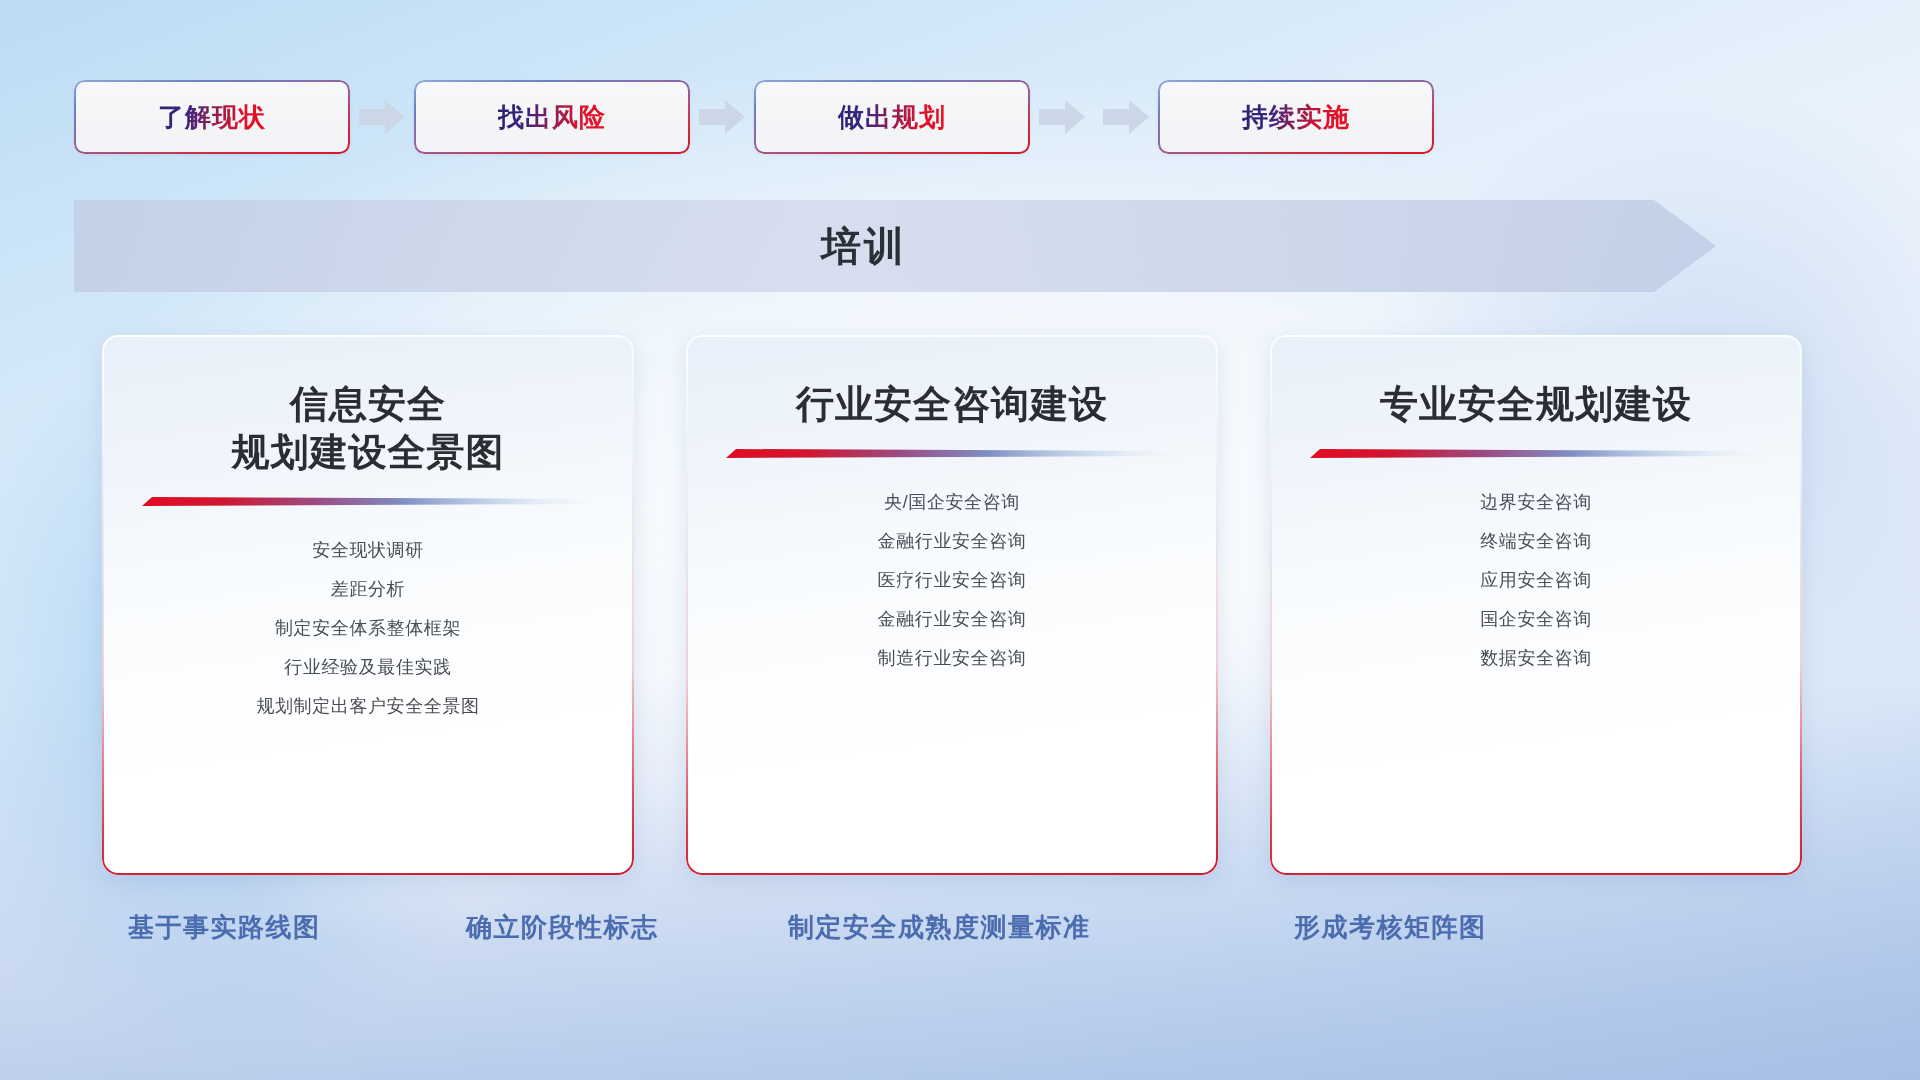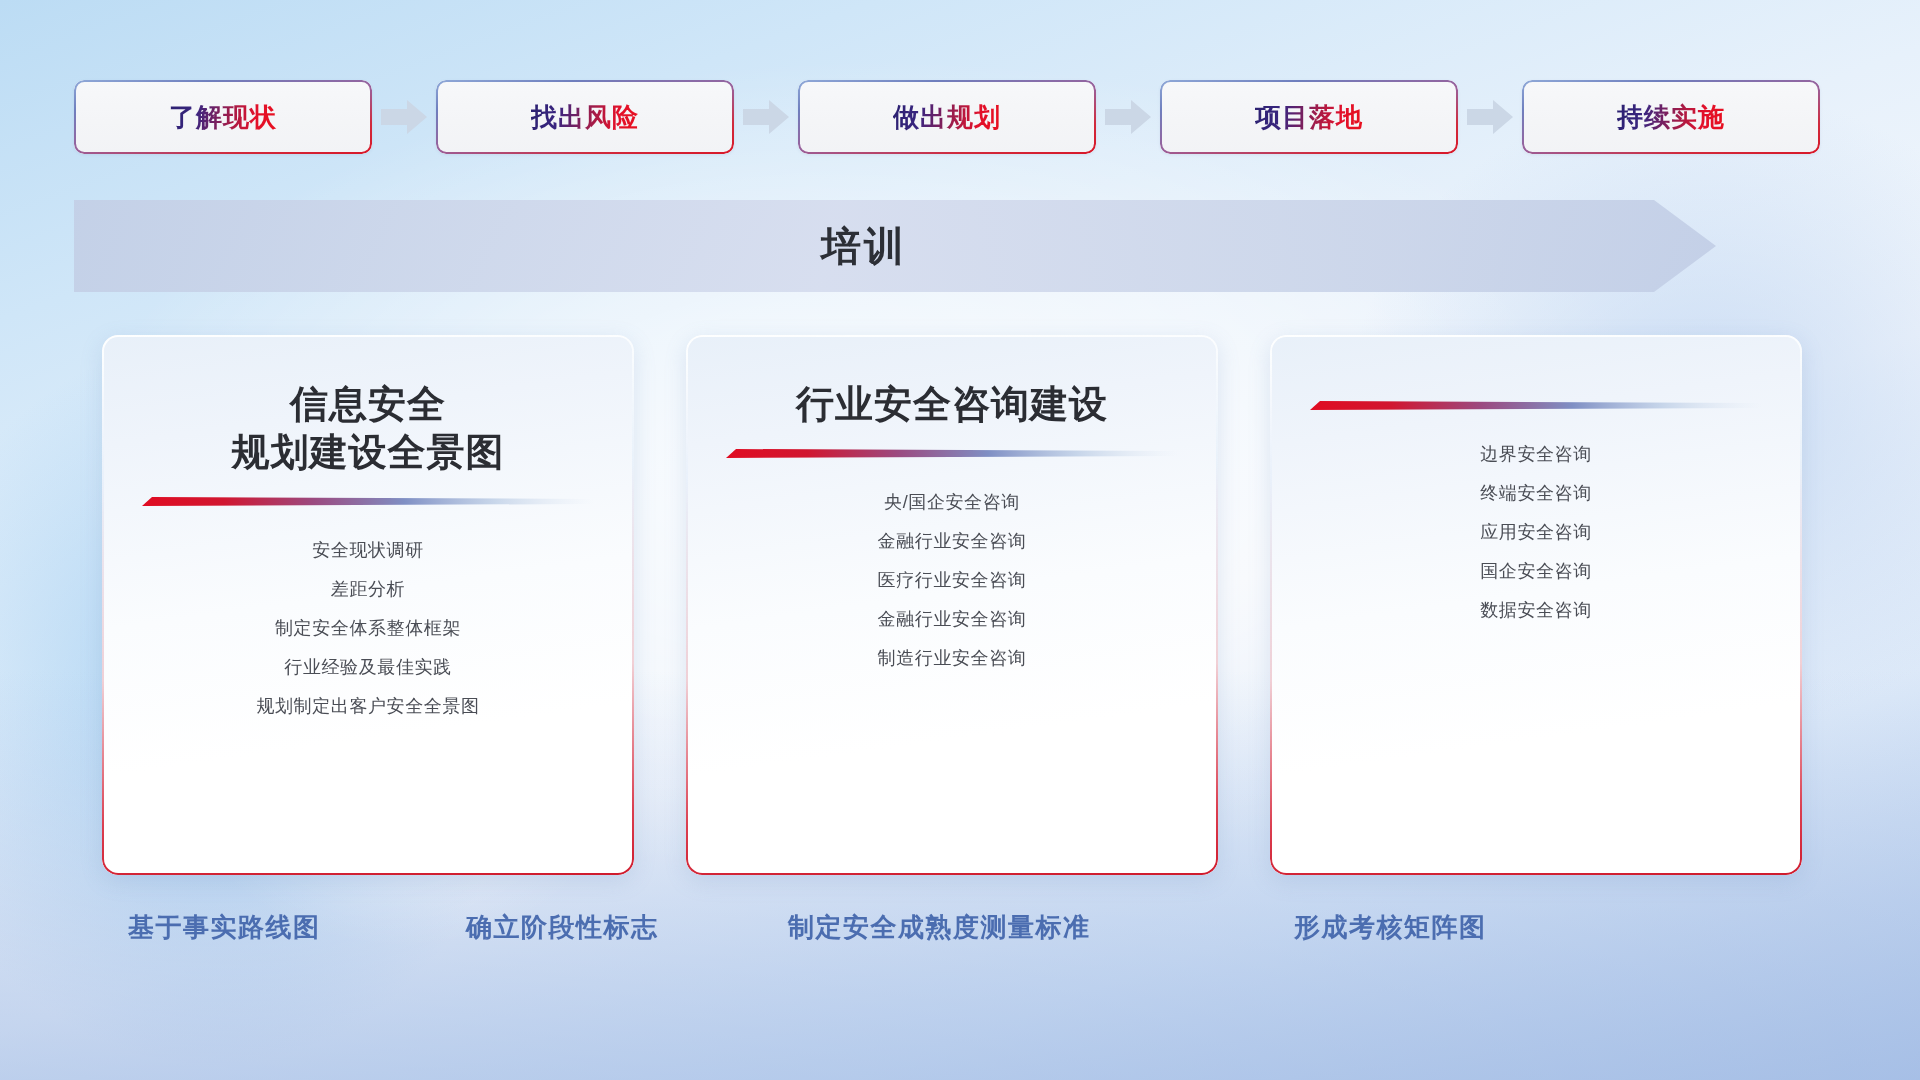--- a/index.html
+++ b/index.html
@@ -21,21 +21,21 @@
     background:radial-gradient(ellipse at center, rgba(183,208,240,.65) 0%, rgba(183,208,240,0) 70%);}
   #bg .l5{position:absolute;left:0;bottom:-10%;width:100%;height:48%;
     background:linear-gradient(to top, rgba(154,182,226,.75) 0%, rgba(154,182,226,0) 100%);}
   #bg .l6{position:absolute;left:8%;top:46%;width:26%;height:42%;
     background:radial-gradient(ellipse at center, rgba(255,255,255,.55) 0%, rgba(255,255,255,0) 70%);}
 
   
   #steps{position:absolute;left:74px;top:78px;width:1774px;height:78px;
          display:flex;align-items:center;z-index:5;}
   .step-box{
-    position:relative;width:298px;height:74px;border-radius:10px;
+    position:relative;width:276px;height:74px;border-radius:10px;
     background:linear-gradient(180deg,#f7f8fa 0%,#f4f5f7 55%,#f2f3f6 100%);
     display:flex;align-items:center;justify-content:center;
     box-shadow:0 1px 3px rgba(80,110,160,.10);
   }
   .step-box::before{
     content:"";position:absolute;inset:0;border-radius:10px;padding:1.6px;
     background:linear-gradient(168deg,#8fa9d8 0%,#6f7fbe 22%,#9a5f99 52%,#d12a3c 78%,#d81829 100%);
     -webkit-mask:linear-gradient(#000 0 0) content-box,linear-gradient(#000 0 0);
     -webkit-mask-composite:xor;mask-composite:exclude;pointer-events:none;
   }
@@ -113,23 +113,20 @@
         <path d="M0 9 H26 V0 L46 17 L26 34 V25 H0 Z" fill="#cbd7e6"></path>
       </svg>
     </div>
     <div class="step-box">
       <span class="step-label">做出规划</span>
     </div>
     <div class="step-arrow">
       <svg width="46" height="34" viewBox="0 0 46 34" aria-hidden="true">
         <path d="M0 9 H26 V0 L46 17 L26 34 V25 H0 Z" fill="#cbd7e6"></path>
       </svg>
-    </div>
-    <div class="step-box">
-      <span class="step-label">项目落地</span>
     </div>
     <div class="step-arrow">
       <svg width="46" height="34" viewBox="0 0 46 34" aria-hidden="true">
         <path d="M0 9 H26 V0 L46 17 L26 34 V25 H0 Z" fill="#cbd7e6"></path>
       </svg>
     </div>
     <div class="step-box">
       <span class="step-label">持续实施</span>
     </div>
   </div>
@@ -190,20 +187,21 @@
           <div class="li">央/国企安全咨询</div>
           <div class="li">金融行业安全咨询</div>
           <div class="li">医疗行业安全咨询</div>
           <div class="li">金融行业安全咨询</div>
           <div class="li">制造行业安全咨询</div>
         </div>
       </div>
     </div>
     <div class="card">
       <div class="card-inner">
+        <div class="card-title">专业安全规划建设</div>
         <div class="divider">
           <svg width="452" height="14" viewBox="0 0 452 14">
             <defs>
               <linearGradient id="grad2" x1="0" y1="0" x2="1" y2="0">
                 <stop offset="0%" stop-color="#e00c22"></stop>
                 <stop offset="18%" stop-color="#d11630"></stop>
                 <stop offset="38%" stop-color="#9b4a80"></stop>
                 <stop offset="58%" stop-color="#7f8fc4"></stop>
                 <stop offset="78%" stop-color="#b9cbe4" stop-opacity="0.75"></stop>
                 <stop offset="100%" stop-color="#dfe8f3" stop-opacity="0"></stop>

